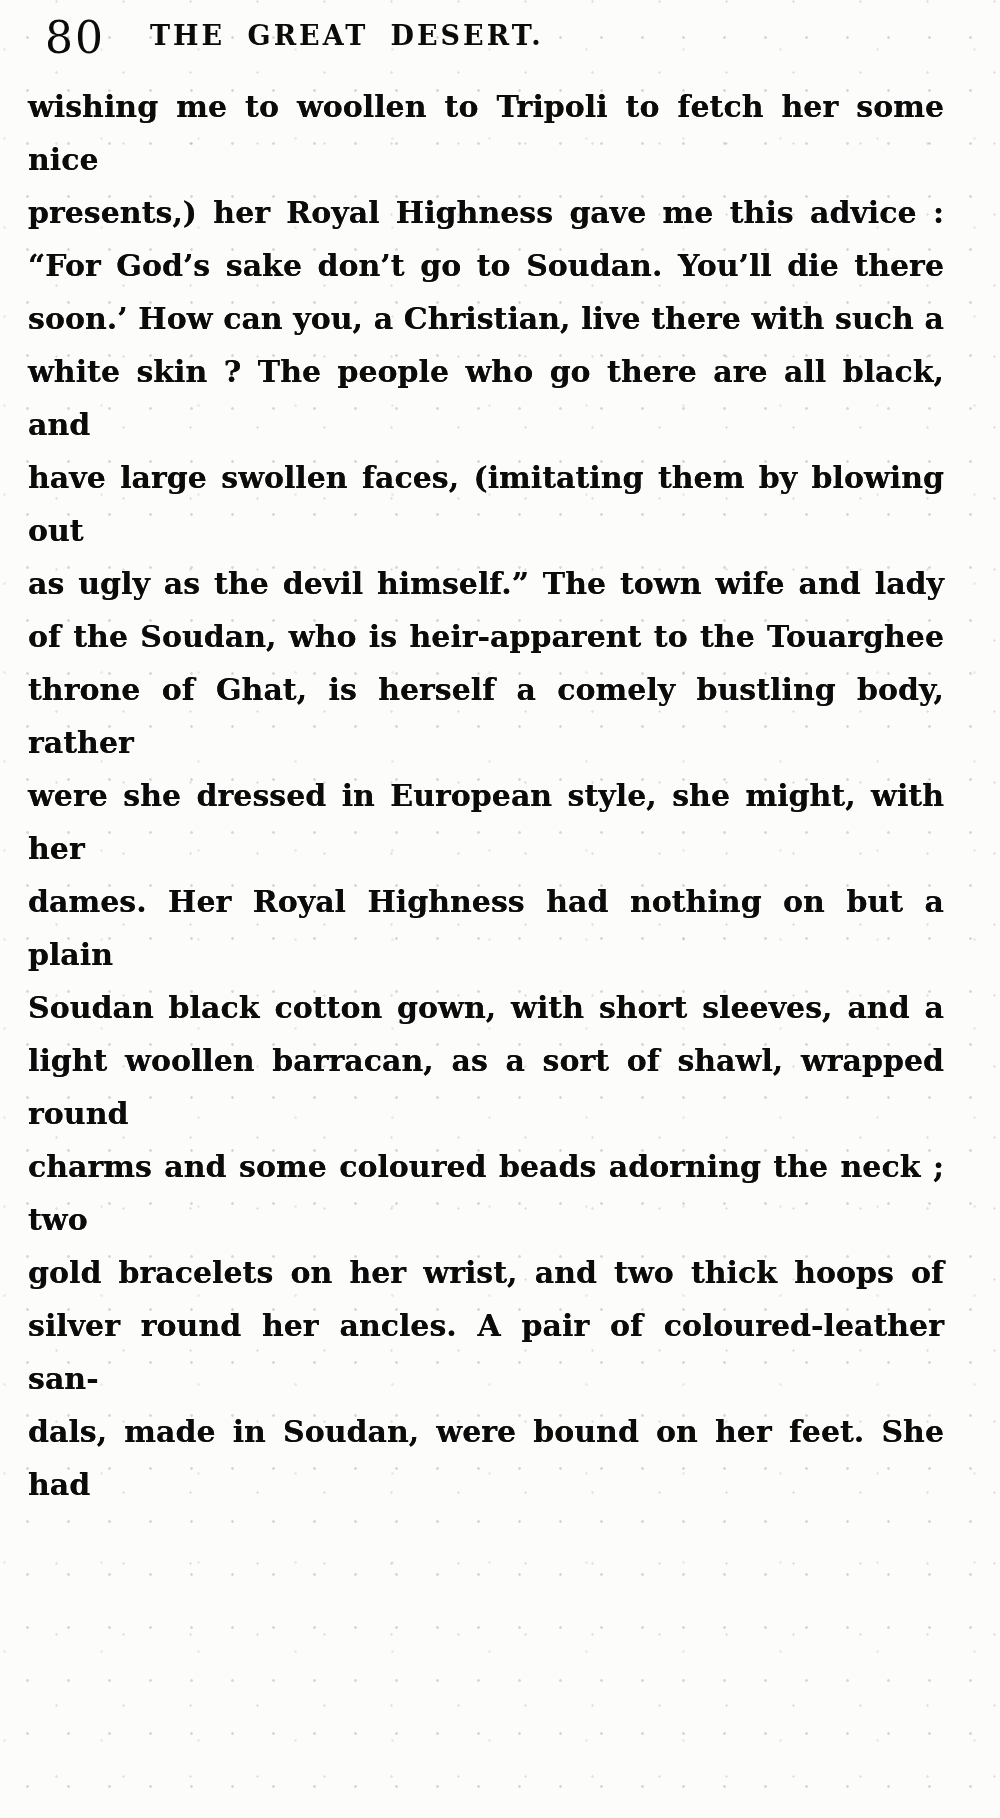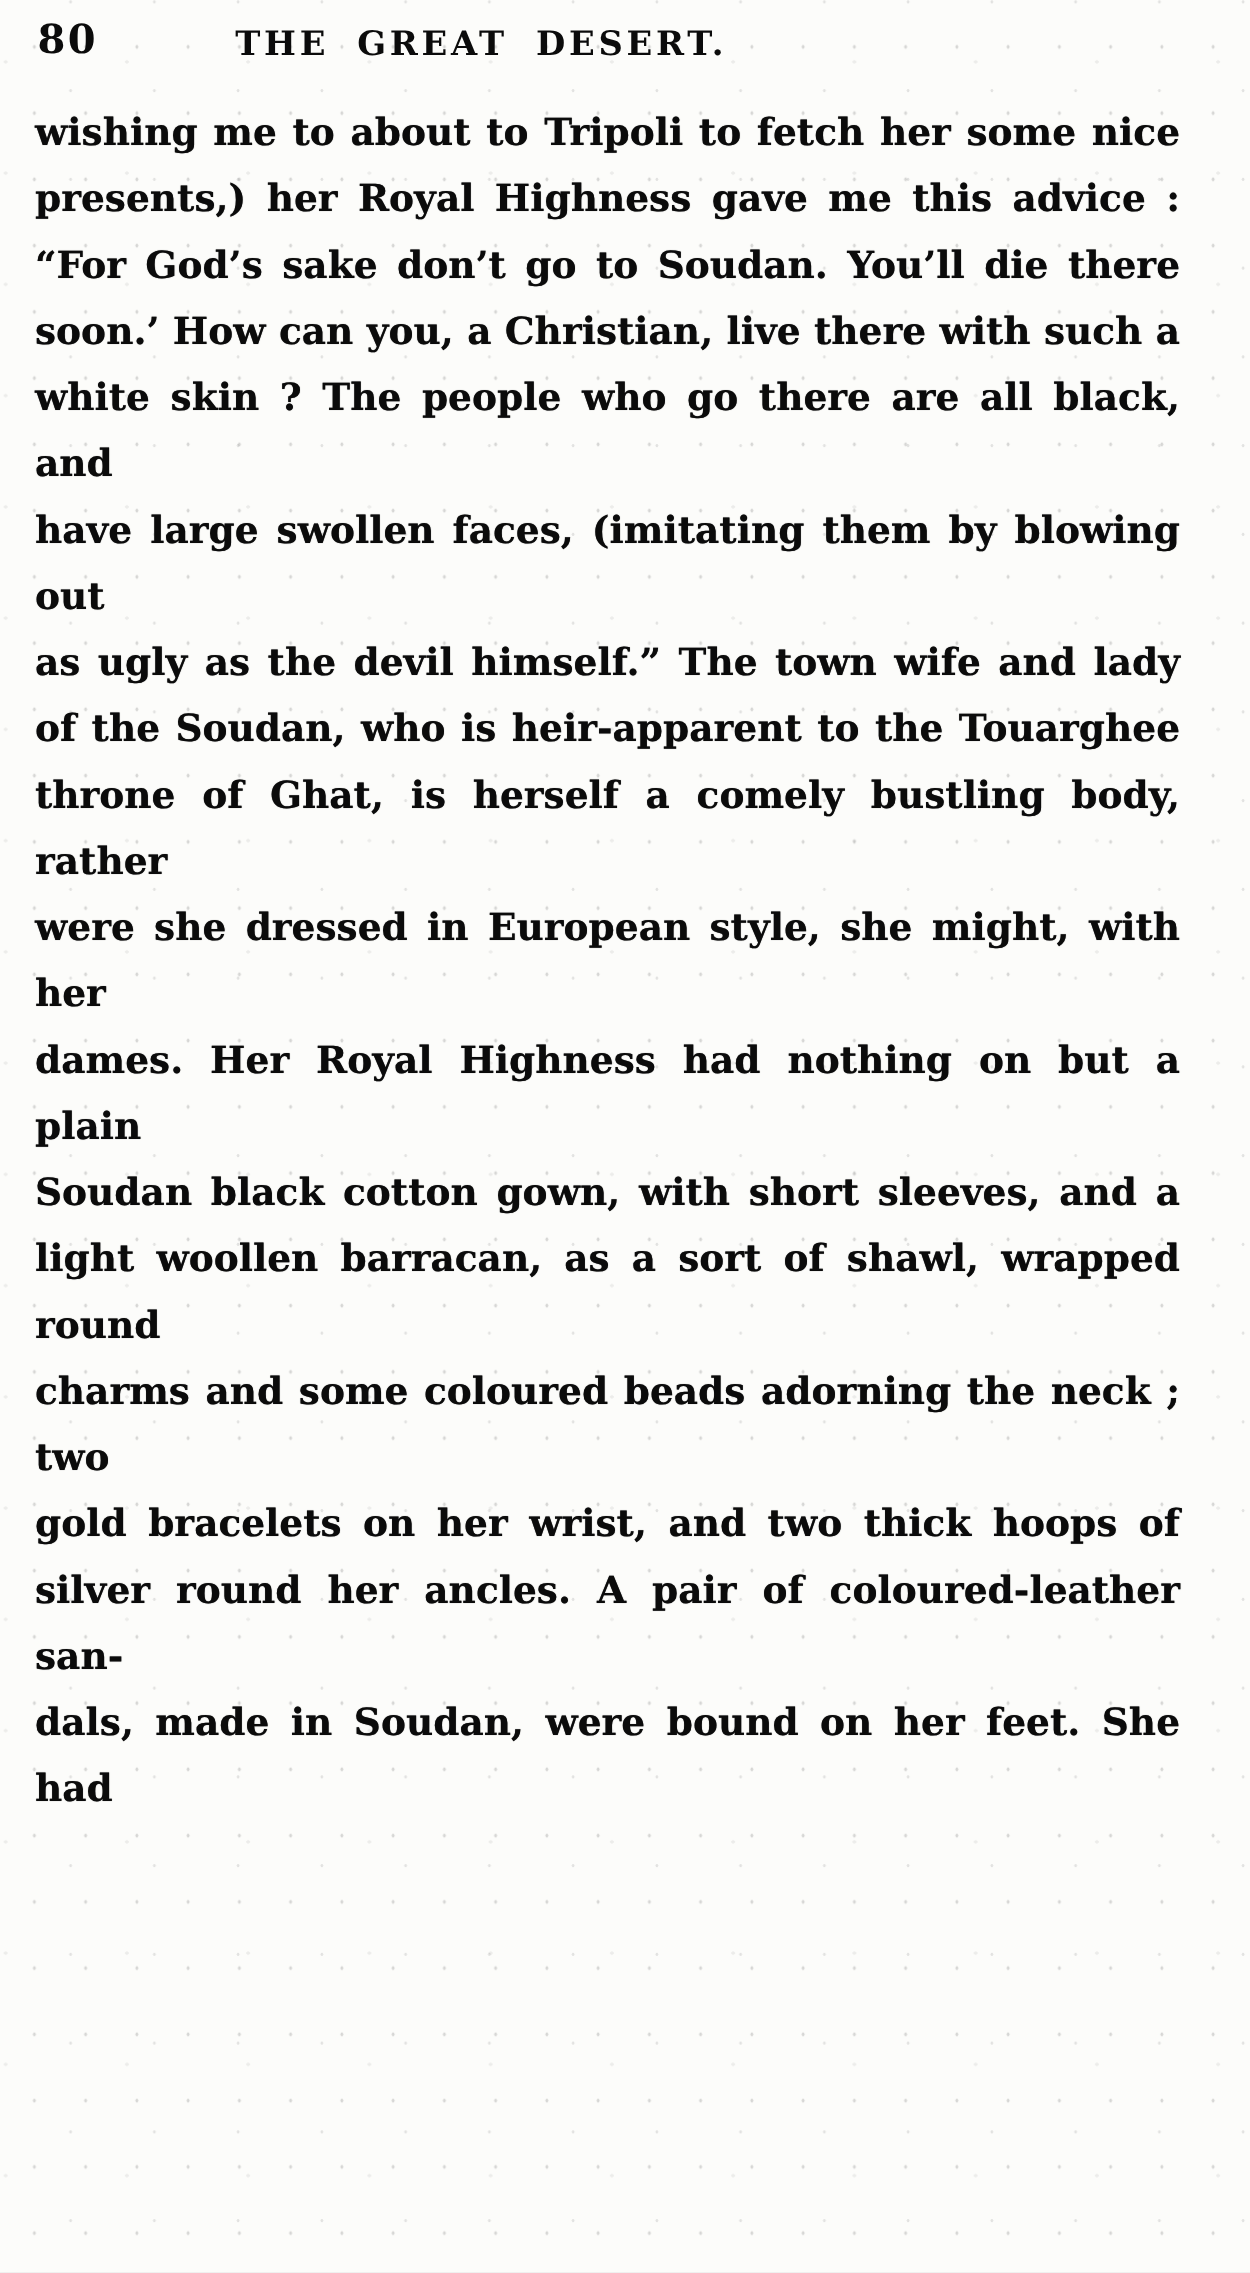--- a/index.html
+++ b/index.html
@@ -20,32 +20,32 @@
       radial-gradient(rgba(20,20,20,0.07) 1.2px, transparent 1.7px);
     background-size: 41px 53px, 67px 71px, 97px 89px;
     background-position: 7px 11px, 23px 37px, 53px 5px;
     color: #0b0b0b;
     font-family: "DejaVu Serif", "Liberation Serif", serif;
     overflow: hidden;
   }
   .pagenum {
     position: absolute;
     top: 12px;
-    left: 30px;
-    font-size: 32px;
-    font-weight: 700;
+    left: 45px;
+    font-size: 44px;
+    font-weight: 400;
     letter-spacing: 2px;
   }
   .running {
     position: absolute;
     top: 20px;
     left: 150px;
     width: 470px;
     margin: 0;
-    text-align: center;
+    text-align: left;
     font-size: 27px;
     font-weight: 700;
     letter-spacing: 3px;
     word-spacing: 10px;
     white-space: nowrap;
   }
   main {
     position: absolute;
     top: 80px;
     left: 28px;
@@ -66,21 +66,21 @@
 <body>
 
 <div class="page">
   <header>
     <span class="pagenum">80</span>
     <h1 class="running">THE GREAT DESERT.</h1>
   </header>
 
   <main>
     <section class="para">
-      <div class="line">wishing me to about to Tripoli to fetch her some nice</div>
+      <div class="line">wishing me to woollen to Tripoli to fetch her some nice</div>
       <div class="line">presents,) her Royal Highness gave me this advice :</div>
       <div class="line">“For God’s sake don’t go to Soudan.  You’ll die there</div>
       <div class="line">soon.’  How can you, a Christian, live there with such a</div>
       <div class="line">white skin ?  The people who go there are all black, and</div>
       <div class="line">have large swollen faces, (imitating them by blowing out</div>
       <div class="line">as ugly as the devil himself.”  The town wife and lady</div>
       <div class="line">of the Soudan, who is heir-apparent to the Touarghee</div>
       <div class="line">throne of Ghat, is herself a comely bustling body, rather</div>
       <div class="line">were she dressed in European style, she might, with her</div>
       <div class="line">dames.  Her Royal Highness had nothing on but a plain</div>

